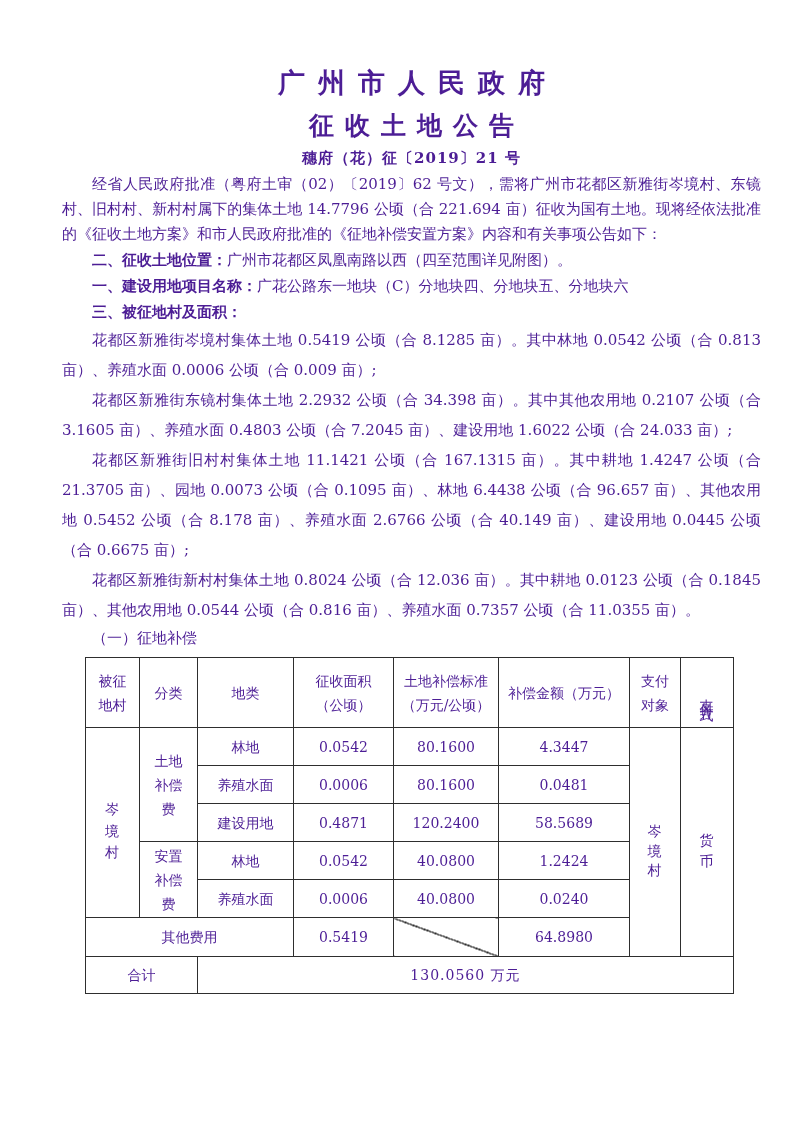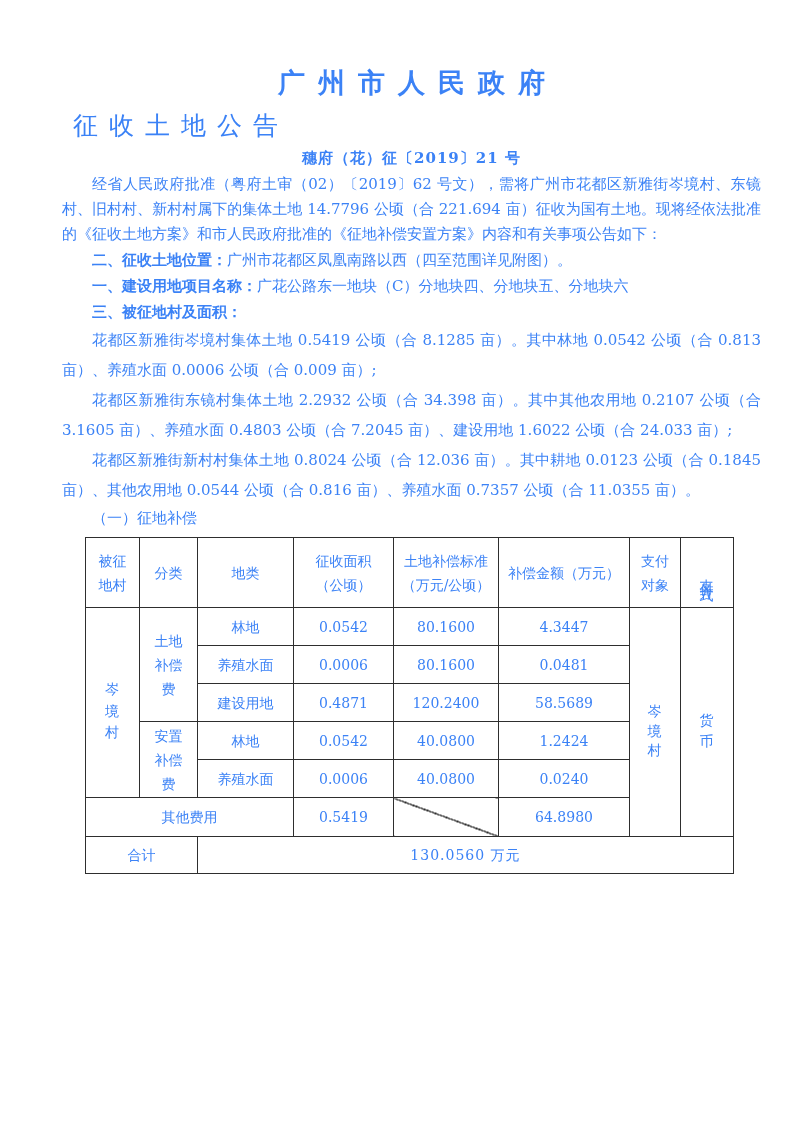--- a/index.html
+++ b/index.html
@@ -1,36 +1,36 @@
 <!DOCTYPE html>
 <html lang="zh"><head>
 <meta charset="utf-8">
 <style>
   html,body{margin:0;padding:0;background:#ffffff;}
   .page{
     position:relative;
     width:800px;height:1131px;
     background:#ffffff;
-    color:#3b82f6;
+    color:#4c1d95;
     font-family:"DejaVu Serif","Liberation Serif",serif;
     box-sizing:border-box;
     padding:68px 39px 0 62px;
     overflow:hidden;
   }
   
   .doc-title{
     margin:0 0 14px 0;
     font-size:27px;line-height:30px;
     font-weight:bold;text-align:center;
     letter-spacing:13px;text-indent:13px;
   }
   .doc-subtitle{
     margin:0 0 7px 0;
     font-size:25px;line-height:28px;
-    font-weight:normal;
+    font-weight:bold;text-align:center;
     letter-spacing:11px;text-indent:11px;
   }
   .doc-number{
     margin:0 0 3px 0;
     font-size:15px;line-height:22px;
     font-weight:bold;text-align:center;
     letter-spacing:1px;
   }
   
   p{margin:0;font-size:15px;text-align:justify;}
@@ -85,20 +85,21 @@
   <p class="intro">经省人民政府批准（粤府土审（02）〔2019〕62 号文），需将广州市花都区新雅街岑境村、东镜村、旧村村、新村村属下的集体土地 14.7796 公顷（合 221.694 亩）征收为国有土地。现将经依法批准的《征收土地方案》和市人民政府批准的《征地补偿安置方案》内容和有关事项公告如下：</p>
 
   <p class="item"><span class="lbl">二、征收土地位置：</span><span>广州市花都区凤凰南路以西（四至范围详见附图）。</span></p>
 
   <p class="item"><span class="lbl">一、建设用地项目名称：</span><span>广花公路东一地块（C）分地块四、分地块五、分地块六</span></p>
 
   <p class="item"><span class="lbl">三、被征地村及面积：</span></p>
 
   <p class="village">花都区新雅街岑境村集体土地 0.5419 公顷（合 8.1285 亩）。其中林地 0.0542 公顷（合 0.813 亩）、养殖水面 0.0006 公顷（合 0.009 亩）;</p>
   <p class="village">花都区新雅街东镜村集体土地 2.2932 公顷（合 34.398 亩）。其中其他农用地 0.2107 公顷（合 3.1605 亩）、养殖水面 0.4803 公顷（合 7.2045 亩）、建设用地 1.6022 公顷（合 24.033 亩）;</p>
+  <p class="village">花都区新雅街旧村村集体土地 11.1421 公顷（合 167.1315 亩）。其中耕地 1.4247 公顷（合 21.3705 亩）、园地 0.0073 公顷（合 0.1095 亩）、林地 6.4438 公顷（合 96.657 亩）、其他农用地 0.5452 公顷（合 8.178 亩）、养殖水面 2.6766 公顷（合 40.149 亩）、建设用地 0.0445 公顷（合 0.6675 亩）;</p>
   <p class="village">花都区新雅街新村村集体土地 0.8024 公顷（合 12.036 亩）。其中耕地 0.0123 公顷（合 0.1845 亩）、其他农用地 0.0544 公顷（合 0.816 亩）、养殖水面 0.7357 公顷（合 11.0355 亩）。</p>
 
   <p class="item">（一）征地补偿</p>
 
   <table class="comp">
     <colgroup>
       <col style="width:54px">
         <col style="width:58px">
         <col style="width:96px">
         <col style="width:100px">

